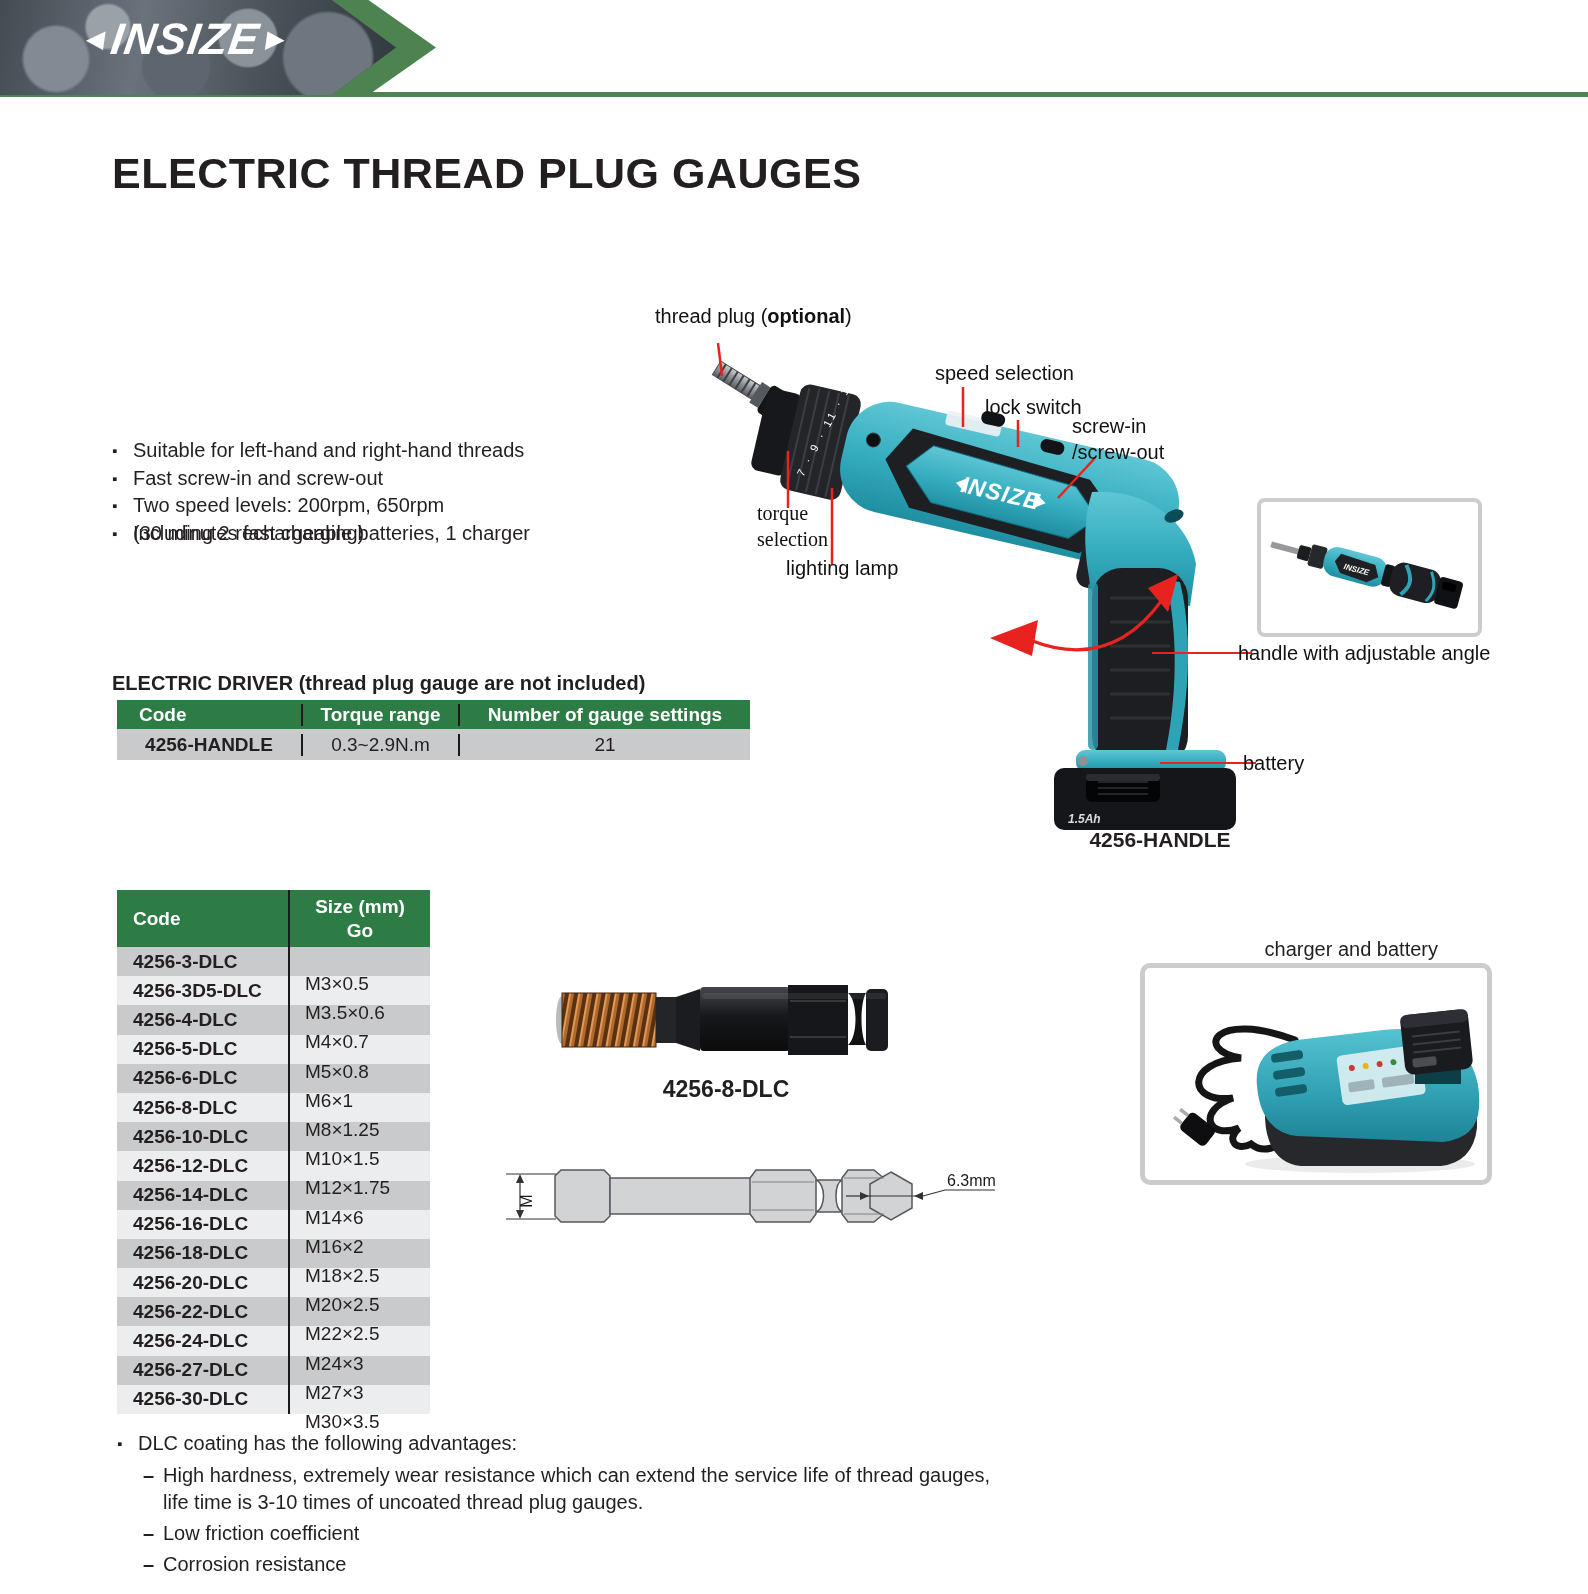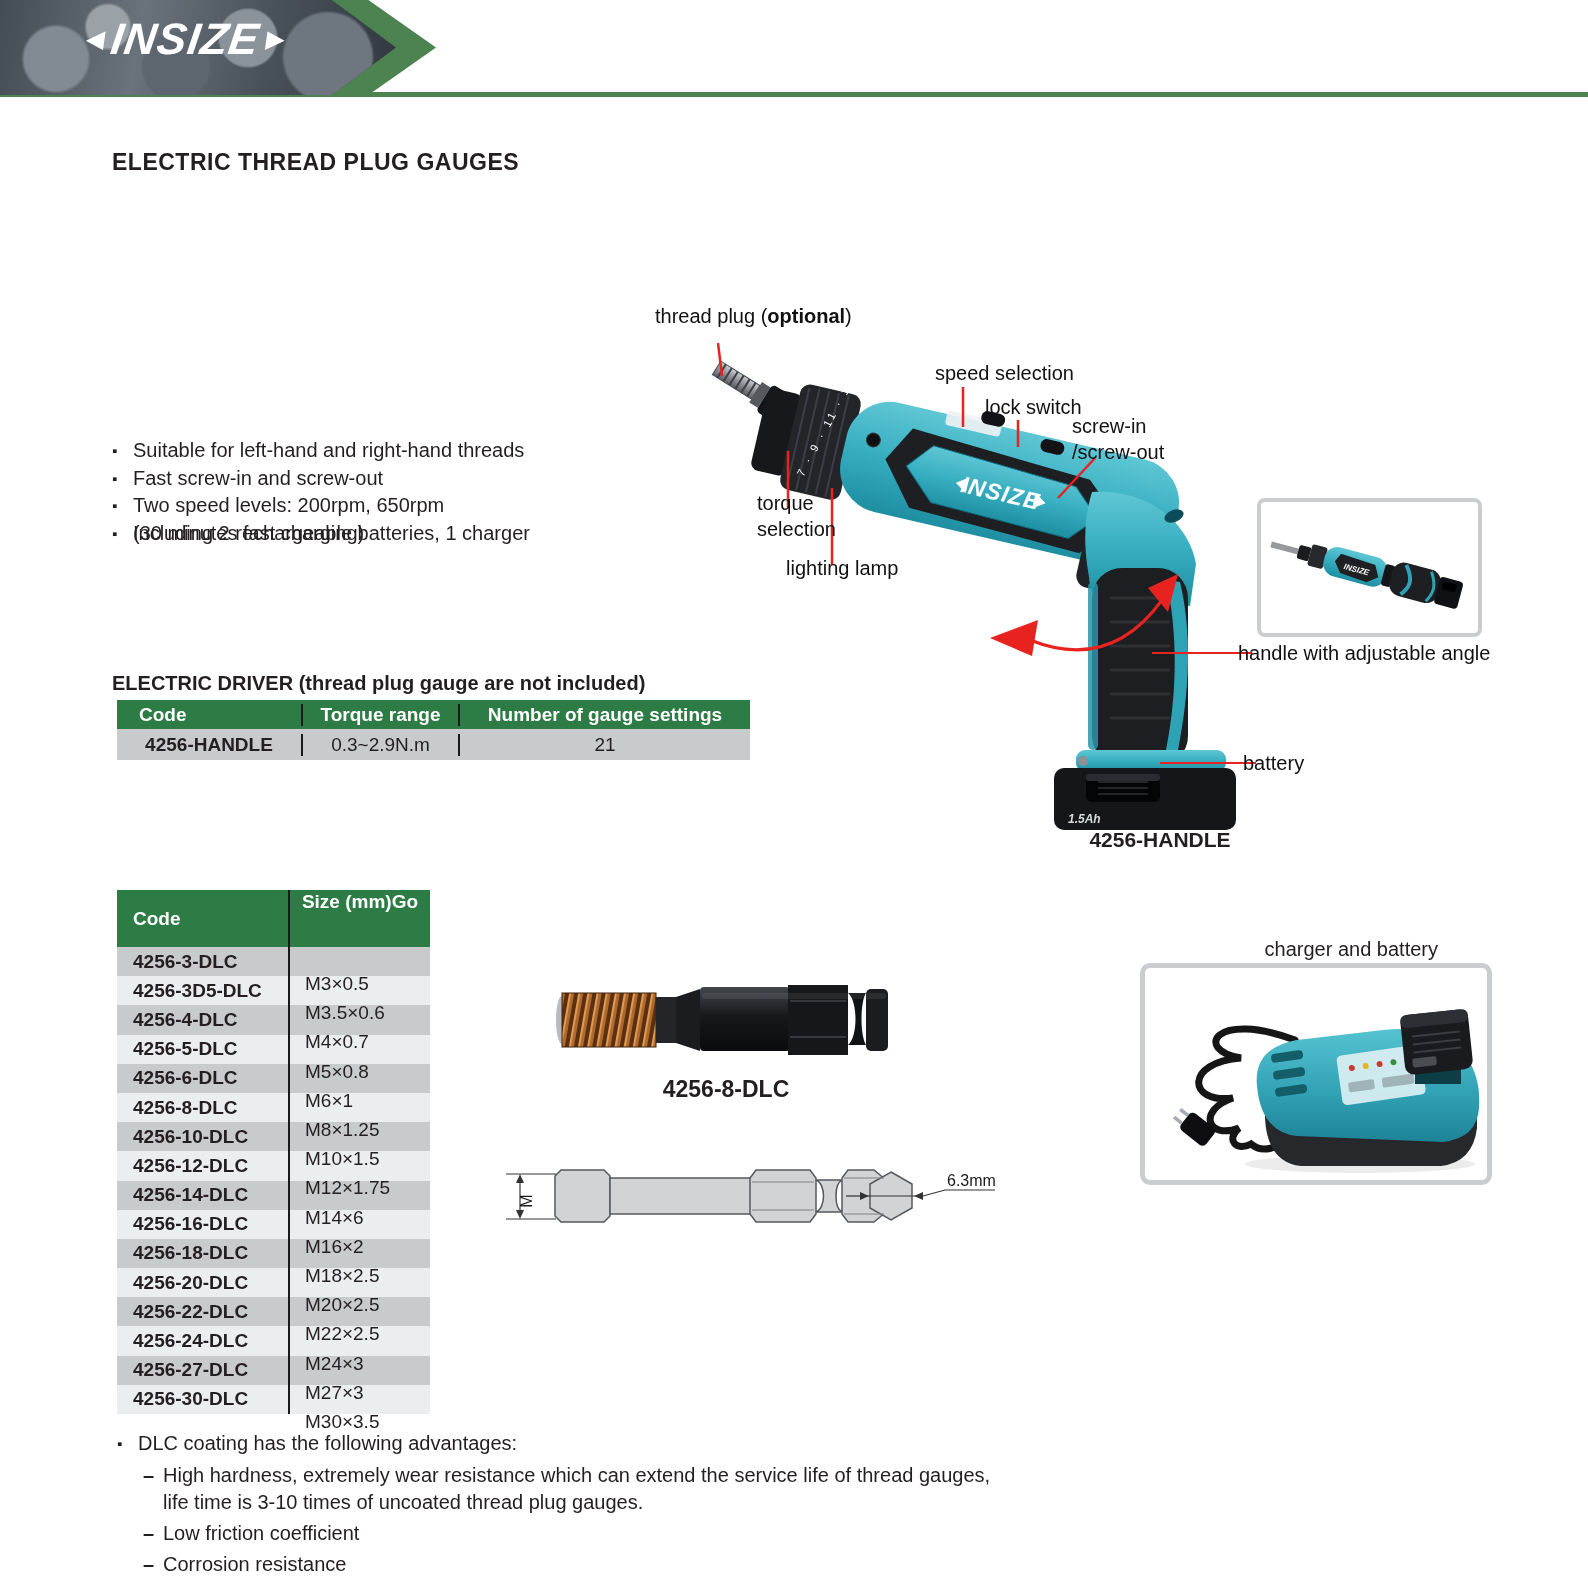--- a/index.html
+++ b/index.html
@@ -19,21 +19,21 @@
       radial-gradient(circle at 44% 70%, #5d666e 0 14%, rgba(0,0,0,0) 15%),
       radial-gradient(circle at 62% 40%, #8b939a 0 11%, rgba(0,0,0,0) 12%),
       radial-gradient(circle at 82% 60%, #6e777f 0 13%, rgba(0,0,0,0) 14%),
       linear-gradient(100deg,#434b53,#6a737b 35%,#4a525a 65%,#31383f);}
   .header-logo{position:absolute;left:86px;top:14px;z-index:3;display:flex;align-items:center;gap:7px;
     color:#fff;transform:skewX(-8deg);}
   .header-logo .brand{font-size:44px;font-weight:bold;font-style:italic;letter-spacing:1px;}
   .header-logo .arr{font-size:24px;}
 
   
-  .page-title{position:absolute;left:112px;top:149px;font-size:23px;font-weight:bold;letter-spacing:.5px;}
+  .page-title{position:absolute;left:112px;top:149px;font-size:43px;font-weight:bold;letter-spacing:.5px;}
   .badge{position:absolute;left:1279px;top:150px;width:224px;box-sizing:border-box;background:#F2C500;
     border-radius:9px;padding:5px 10px;font-size:17.5px;font-weight:bold;line-height:22px;color:#1c1c1c;}
 
   
   .features{position:absolute;left:112px;top:437px;font-size:20px;line-height:27.5px;}
   .feat-item{display:flex;align-items:flex-start;}
   .feat-bullet{width:21px;flex:0 0 21px;font-size:15px;line-height:27.5px;}
   .feat-cont{margin-left:21px;}
 
   
@@ -54,21 +54,21 @@
   .d-c1{width:186px;box-sizing:border-box;border-right:2px solid #1a1a1a;}
   .d-c2{width:157px;box-sizing:border-box;border-right:2px solid #1a1a1a;}
   .d-c3{width:290px;box-sizing:border-box;}
   .d-head .d-c1{padding-left:22px;}
   .d-c2,.d-c3{text-align:center;}
   .d-row .d-c1{text-align:center;font-weight:bold;}
 
   .g-table{position:absolute;left:117px;top:890px;width:313px;font-size:19px;}
   .g-head{display:flex;height:57px;background:#2E7C45;color:#fff;font-weight:bold;}
   .g-h1{width:173px;box-sizing:border-box;border-right:2px solid #1a1a1a;display:flex;align-items:center;padding-left:16px;}
-  .g-h2{width:140px;display:flex;flex-direction:row;justify-content:center;text-align:center;line-height:24px;}
+  .g-h2{width:140px;display:flex;flex-direction:column;justify-content:center;text-align:center;line-height:24px;}
   .g-row{display:flex;height:29.2px;align-items:center;}
   .g-row.odd{background:#C9CACB;}
   .g-row.even{background:#ECEDEE;}
   .g-cell{box-sizing:border-box;height:100%;display:flex;align-items:center;}
   .g-cell.code{width:173px;border-right:2px solid #1a1a1a;padding-left:16px;font-weight:bold;}
   .g-cell.size{width:140px;padding-left:15px;margin-top:45px;}
 
   
   .gauge-photo{position:absolute;left:550px;top:975px;}
   .gauge-caption{position:absolute;left:626px;top:1076px;width:200px;text-align:center;
@@ -209,21 +209,21 @@
 
     <div class="callout" style="left:15px;top:3px;">
       <span>thread plug (</span><b>optional</b><span>)</span>
     </div>
     <div class="callout" style="left:295px;top:60px;">speed selection</div>
     <div class="callout" style="left:345px;top:94px;">lock switch</div>
     <div class="callout" style="left:432px;top:113px;">
       <div>screw-in</div>
       <div>/screw-out</div>
     </div>
-    <div class="callout" style="left:117px;top:190px;">
+    <div class="callout" style="left:117px;top:200px;font-family:Liberation Serif, serif;">
       <div>torque</div>
       <div>selection</div>
     </div>
     <div class="callout" style="left:146px;top:255px;">lighting lamp</div>
 
     <div class="inset">
       <svg width="217" height="131" viewBox="0 0 217 131">
         <g transform="rotate(15 30 30) translate(0,14)">
           <rect x="14" y="30" width="30" height="6" fill="#96989c"></rect>
           <rect x="42" y="26" width="12" height="14" rx="2" fill="#1b1c1f"></rect>

